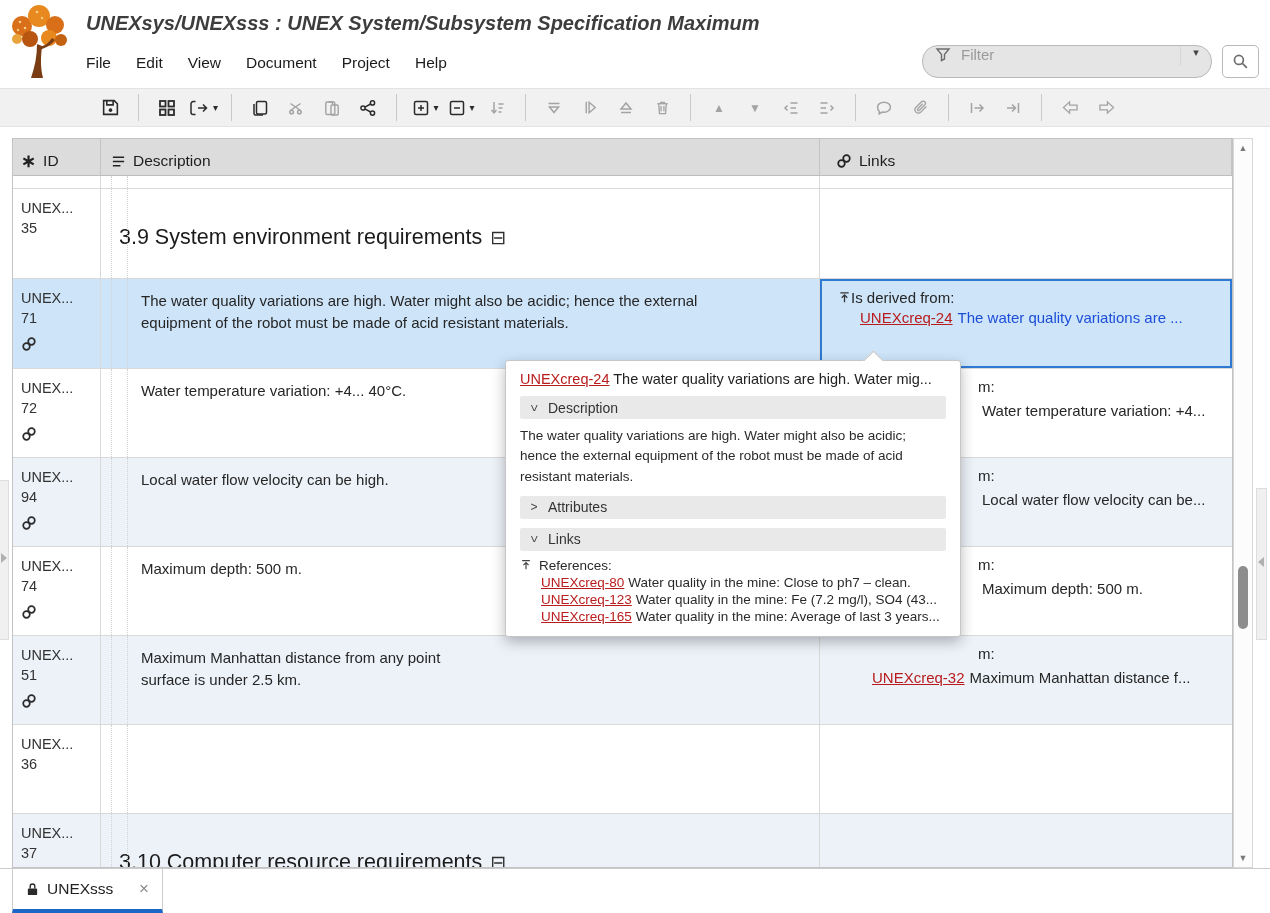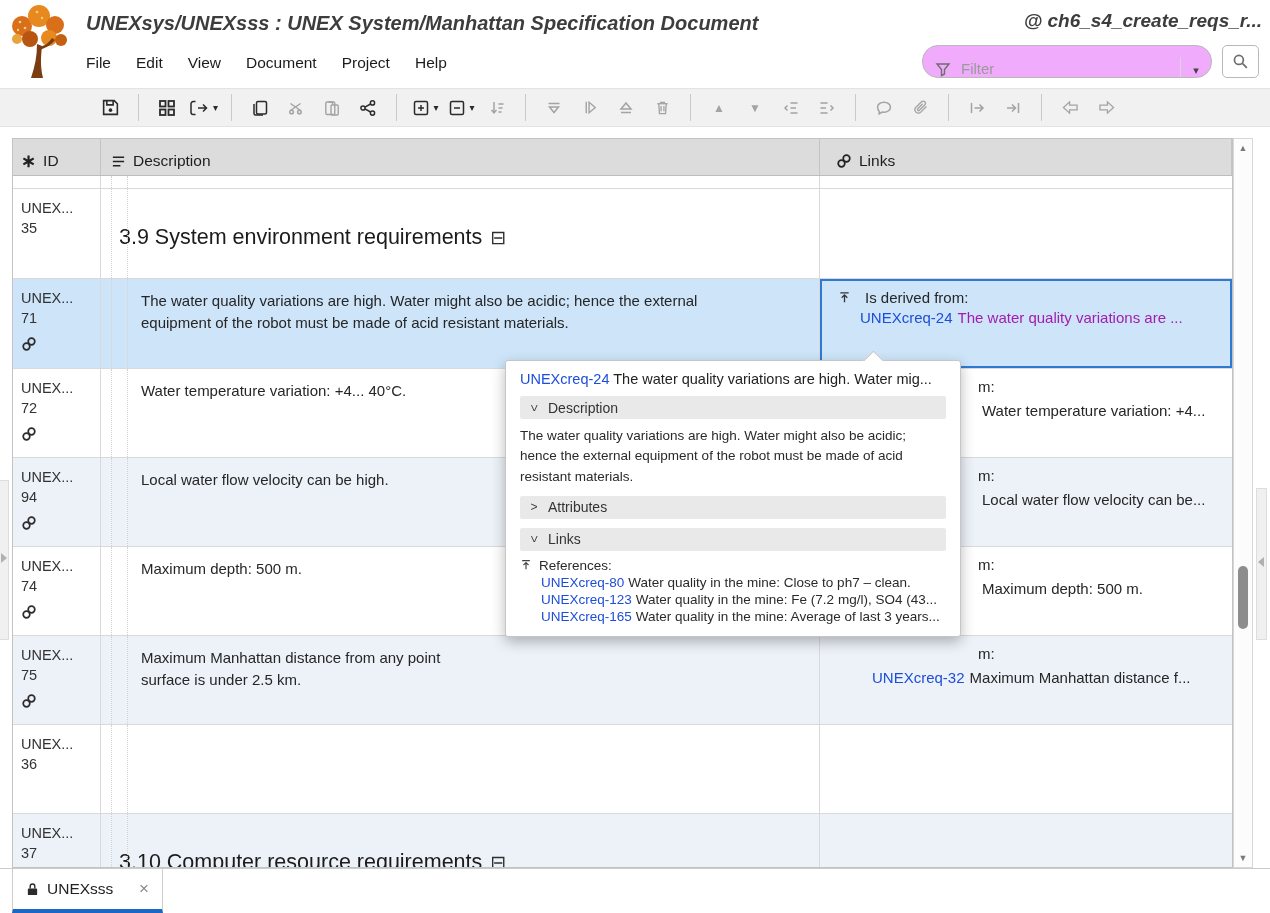--- a/index.html
+++ b/index.html
@@ -6,21 +6,21 @@
   html,body { width:1270px; height:913px; overflow:hidden; background:#fff;
     font-family:"Liberation Sans", sans-serif; }
   .app { position:relative; width:1270px; height:913px; background:#fff; color:#1f1f1f; }
 
   
   .logo { position:absolute; left:8px; top:4px; width:62px; height:76px; }
   .title { position:absolute; left:86px; top:12px; font-size:20px; font-weight:bold; font-style:italic; color:#3d3d3d; white-space:nowrap; }
   .docref { position:absolute; right:8px; top:10px; font-size:19px; font-weight:bold; font-style:italic; color:#3d3d3d; white-space:nowrap; }
   .menubar { position:absolute; left:86px; top:48px; height:30px; display:flex; align-items:center; }
   .menubar .mi { font-size:15.5px; color:#1c1c1c; margin-right:25px; cursor:default; }
-  .filterbox { position:absolute; left:922px; top:45px; width:290px; height:33px; border:1px solid #b9b9b9; border-radius:16px; background:#f0abfc; display:flex; align-items:flex-end; }
+  .filterbox { position:absolute; left:922px; top:45px; width:290px; height:33px; border:1px solid #b9b9b9; border-radius:16px; background:#e5e5e5; display:flex; align-items:flex-start; }
   .filterbox .funnel { color:#6e6e6e; margin:0 10px 0 12px; display:flex; }
   .filterbox input { flex:1; border:none; outline:none; font-size:15px; color:#333; background:transparent; font-family:inherit; }
   .filterbox input::placeholder { color:#9a9a9a; }
   .filterbox .fdiv { width:1px; height:20px; background:#d7d7d7; }
   .filterbox .fcaret { width:30px; text-align:center; font-size:11px; color:#444; cursor:pointer; }
   .searchbtn { position:absolute; left:1222px; top:45px; width:37px; height:33px; border:1px solid #b9b9b9; border-radius:5px; background:#fff; color:#6e6e6e; display:flex; align-items:center; justify-content:center; cursor:pointer; }
 
   
   .toolbar { position:absolute; left:0; top:88px; width:1270px; height:39px; background:#f1f1f1; border-top:1px solid #e3e3e3; border-bottom:1px solid #e3e3e3; display:flex; align-items:center; padding-left:92px; }
   .tb { display:flex; align-items:center; justify-content:center; min-width:30px; height:30px; margin:0 3px; cursor:pointer; }
@@ -44,25 +44,25 @@
   .thead .c-desc::before, .thead .c-desc::after { display:none; }
   .thead .c-desc { padding-left:10px; white-space:nowrap; }
   .hico { display:flex; color:#222; }
   .star { font-size:18px; font-weight:bold; line-height:1; }
   .h13{height:13px} .h90{height:90px} .h89{height:89px} .h55{height:55px; border-bottom:none;}
   .heading-text { font-size:21.5px; color:#1b1b1b; padding-top:6px; white-space:nowrap; }
   .heading-text .collapse { font-size:19px; color:#2f2f2f; margin-left:8px; }
   .row35 .c-desc, .row37 .c-desc { padding-left:18px; }
   .rings { display:inline-flex; color:#2b2b2b; margin-top:7px; }
   .sel .c-links.selcell { border:2px solid #2e7ad3; padding-top:8px; }
-  .lk-line1 { display:flex; align-items:center; gap:14px; white-space:nowrap; }
+  .lk-line1 { display:flex; align-items:center; gap:0; white-space:nowrap; }
   .lk-ico { display:flex; color:#333; }
   .lk-line2 { margin-left:22px; margin-top:3px; white-space:nowrap; overflow:hidden; }
-  a.rlink { color:#1d4ed8; cursor:pointer; }
-  .lk-line2 .ltext { margin-left:5px; color:#a21caf; }
+  a.rlink { color:#b91c1c; text-decoration:underline; cursor:pointer; }
+  .lk-line2 .ltext { margin-left:5px; color:#1d4ed8; }
   .lkp1 { margin-left:142px; white-space:nowrap; }
   .lkp2 { margin-left:146px; margin-top:7px; white-space:nowrap; overflow:hidden; }
   .lkp2.withlink { margin-left:36px; }
   .lkp2 .ltext { margin-left:5px; }
 
   
   .vscroll { position:absolute; left:1233px; top:138px; width:20px; height:730px; background:#fcfcfc; border:1px solid #d7d7d7; }
   .varr { position:absolute; left:0; width:100%; text-align:center; font-size:9px; color:#7a7a7a; cursor:pointer; }
   .varr.up { top:4px; } .varr.down { bottom:4px; }
   .vthumb { position:absolute; left:4px; top:427px; width:10px; height:63px; background:#8d8d8d; border-radius:5px; cursor:pointer; }
@@ -110,22 +110,21 @@
     <circle cx="53" cy="36" r="6" fill="#c2610f"></circle>
     <circle cx="9" cy="35" r="5" fill="#e8a33c"></circle>
     <circle cx="12" cy="18" r="1.3" fill="#f7cd8a"></circle>
       <circle cx="17" cy="24" r="1.3" fill="#f7cd8a"></circle>
     <circle cx="10" cy="26" r="1.2" fill="#f7cd8a"></circle>
       <circle cx="29" cy="8" r="1.3" fill="#f7cd8a"></circle>
     <circle cx="34" cy="14" r="1.2" fill="#f7cd8a"></circle>
     <path d="M29 40 C29 52 27 62 23 74 L35 74 C32 62 33 52 34 42 Z" fill="#7a3c12"></path>
     <path d="M31 46 C38 44 43 41 47 36 L44 34 C40 40 36 42 31 43 Z" fill="#7a3c12"></path>
   </svg>
-  <div class="title">UNEXsys/UNEXsss : UNEX System/Manhattan Specification Document</div>
-  <div class="docref">@ ch6_s4_create_reqs_r...</div>
+  <div class="title">UNEXsys/UNEXsss : UNEX System/Subsystem Specification Maximum</div>
 
   <nav class="menubar">
     <span class="mi">File</span>
     <span class="mi">Edit</span>
     <span class="mi">View</span>
     <span class="mi">Document</span>
     <span class="mi">Project</span>
     <span class="mi">Help</span>
   </nav>
 
@@ -418,21 +417,21 @@
       </div>
       <div class="c-desc">Maximum depth: 500 m.</div>
       <div class="c-links">
         <div class="lkp1">m:</div>
         <div class="lkp2">Maximum depth: 500 m.</div>
       </div>
     </div>
 
     <div class="trow h89 stripe">
       <div class="c-id">
-        <div>UNEX...</div><div>75</div>
+        <div>UNEX...</div><div>51</div>
         <span class="rings">
             <svg viewBox="0 0 16 16" width="16" height="16" fill="none" stroke="currentColor" stroke-width="1.7">
               <circle cx="5.5" cy="10.5" r="3.3"></circle>
               <circle cx="10.5" cy="5.5" r="3.3"></circle>
             </svg>
           </span>
       </div>
       <div class="c-desc">Maximum Manhattan distance from any point
 surface is under 2.5 km.</div>
       <div class="c-links">

